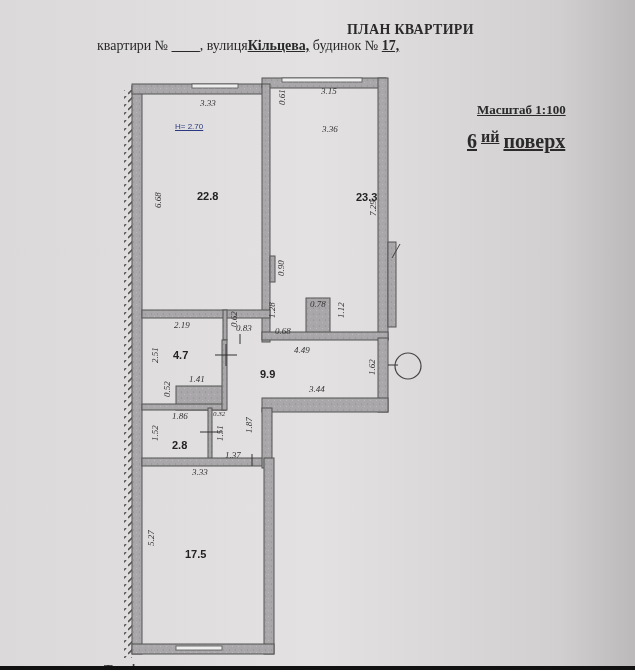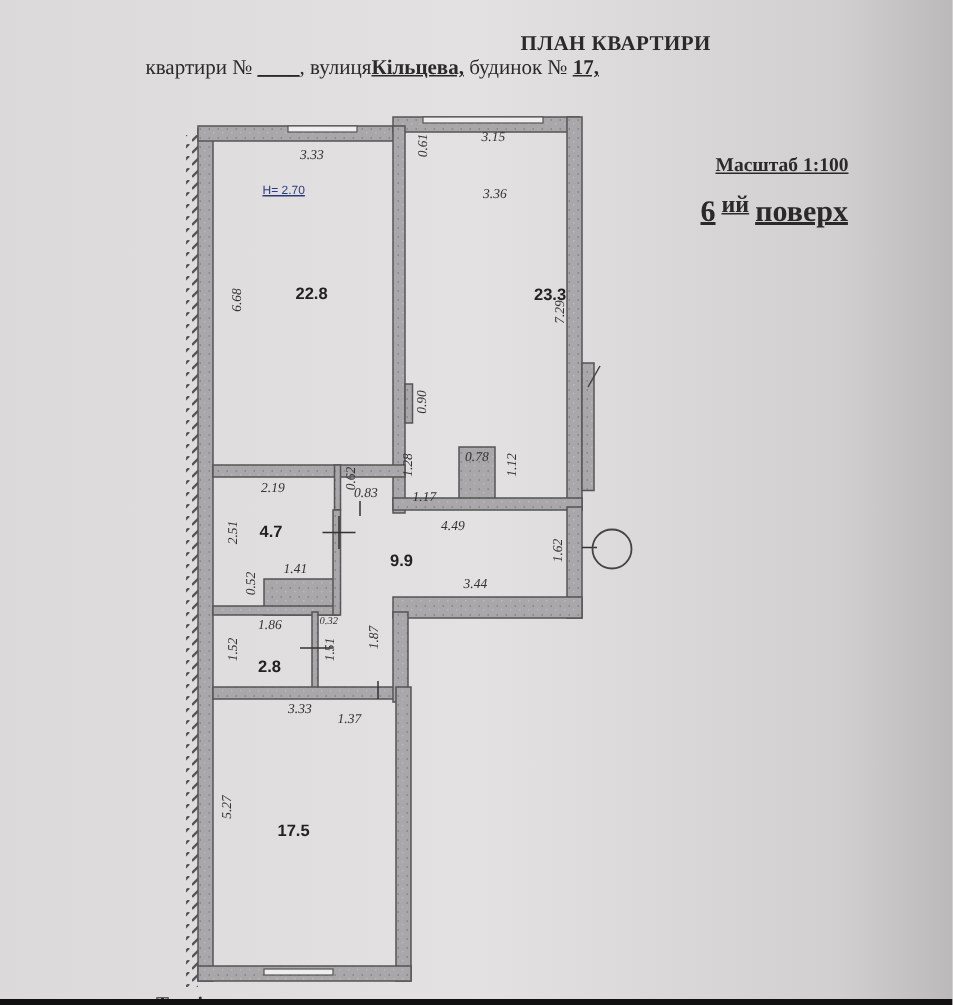--- a/index.html
+++ b/index.html
@@ -128,31 +128,31 @@
   <div class="lbl" style="left:321px;top:86px;">3.15</div>
   <div class="lbl" style="left:322px;top:124px;">3.36</div>
   <div class="lbl rot" style="left:365px;top:203px;">7.29</div>
   <div class="lbl rot" style="left:273px;top:263px;">0.90</div>
   <div class="lbl rot" style="left:264px;top:305px;">1.28</div>
   <div class="lbl" style="left:310px;top:299px;">0.78</div>
   <div class="lbl rot" style="left:333px;top:305px;">1.12</div>
   <div class="lbl" style="left:174px;top:320px;">2.19</div>
   <div class="lbl rot" style="left:226px;top:314px;">0.62</div>
   <div class="lbl" style="left:236px;top:323px;">0.83</div>
-  <div class="lbl" style="left:275px;top:326px;">1.17</div>
+  <div class="lbl" style="left:275px;top:326px;">0.68</div>
   <div class="lbl" style="left:294px;top:345px;">4.49</div>
   <div class="lbl rot" style="left:147px;top:350px;">2.51</div>
   <div class="lbl" style="left:189px;top:374px;">1.41</div>
   <div class="lbl rot" style="left:159px;top:384px;">0.52</div>
   <div class="lbl" style="left:309px;top:384px;">3.44</div>
   <div class="lbl rot" style="left:364px;top:362px;">1.62</div>
   <div class="lbl" style="left:172px;top:411px;">1.86</div>
   <div class="lbl" style="left:213px;top:410px;font-size:7px;">0.32</div>
   <div class="lbl rot" style="left:147px;top:428px;">1.52</div>
   <div class="lbl rot" style="left:212px;top:428px;">1.51</div>
   <div class="lbl rot" style="left:241px;top:420px;">1.87</div>
-  <div class="lbl" style="left:225px;top:450px;margin-top:24px;">1.37</div>
+  <div class="lbl" style="left:225px;top:450px;">1.37</div>
   <div class="lbl" style="left:192px;top:467px;">3.33</div>
   <div class="lbl rot" style="left:143px;top:533px;">5.27</div>
 
   <div class="bottomtxt">Техніч...</div>
   <div class="blackbar"></div>
 </div>
 
 </body></html>

